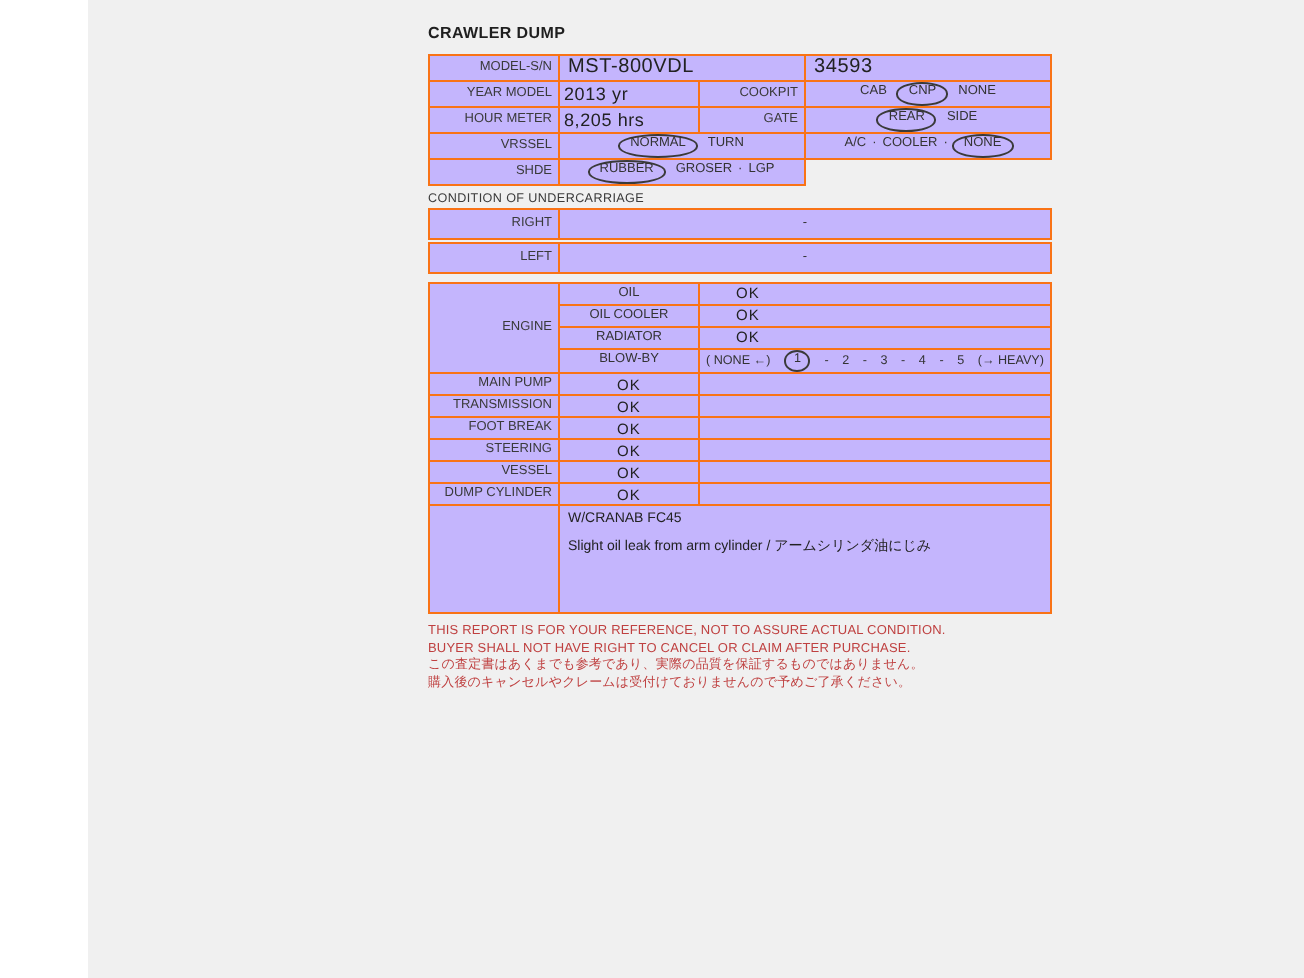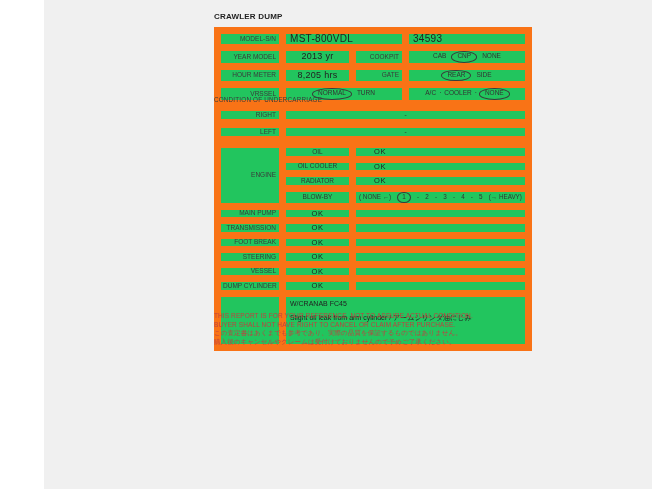--- a/index.html
+++ b/index.html
@@ -6,30 +6,30 @@
   .page{
     position:relative;width:652px;height:489px;background:#f0f0f0;
     font-family:"Liberation Sans",sans-serif;color:#2e2e2e;overflow:hidden;margin-left:44px;
   }
   .title{
     position:absolute;left:170px;top:12px;font-size:8px;font-weight:bold;
     letter-spacing:.2px;color:#1f1f1f;
   }
   table{border-collapse:collapse;table-layout:fixed;background:transparent;}
   td{
-    border:7px solid #f97316;background:#22c55e;font-size:6.5px;line-height:1;
+    border:1px solid #f97316;background:#c4b5fd;font-size:6.5px;line-height:1;
     vertical-align:middle;padding:0 2px;color:#333;overflow:hidden;white-space:nowrap;
   }
   td.ghost{border:none;background:transparent;}
   td.lbl{text-align:right;padding-right:3px;color:#3a3a3a;}
   td.ctr{text-align:center;}
   .spec{position:absolute;left:170px;top:27px;width:311px;}
   .spec tr{height:13px;}
   .bigval{font-size:10px;letter-spacing:.3px;color:#222;padding-left:4px;}
-  .midval{font-size:9px;letter-spacing:.3px;color:#222;text-align:center;}
+  .midval{font-size:9px;letter-spacing:.3px;color:#222;}
   .opt{margin:0 3px;}
   .circ{
     display:inline-block;border:1px solid #3a3a3a;border-radius:50%;
     padding:1px 5px 2px;margin:0 2px;
   }
   .uc-head{position:absolute;left:170px;top:96px;font-size:6.3px;color:#3a3a3a;letter-spacing:.2px;}
   .ucr{position:absolute;left:170px;top:104px;width:311px;}
   .ucl{position:absolute;left:170px;top:121px;width:311px;}
   .ucr tr,.ucl tr{height:15px;}
   .main{position:absolute;left:170px;top:141px;width:311px;}

